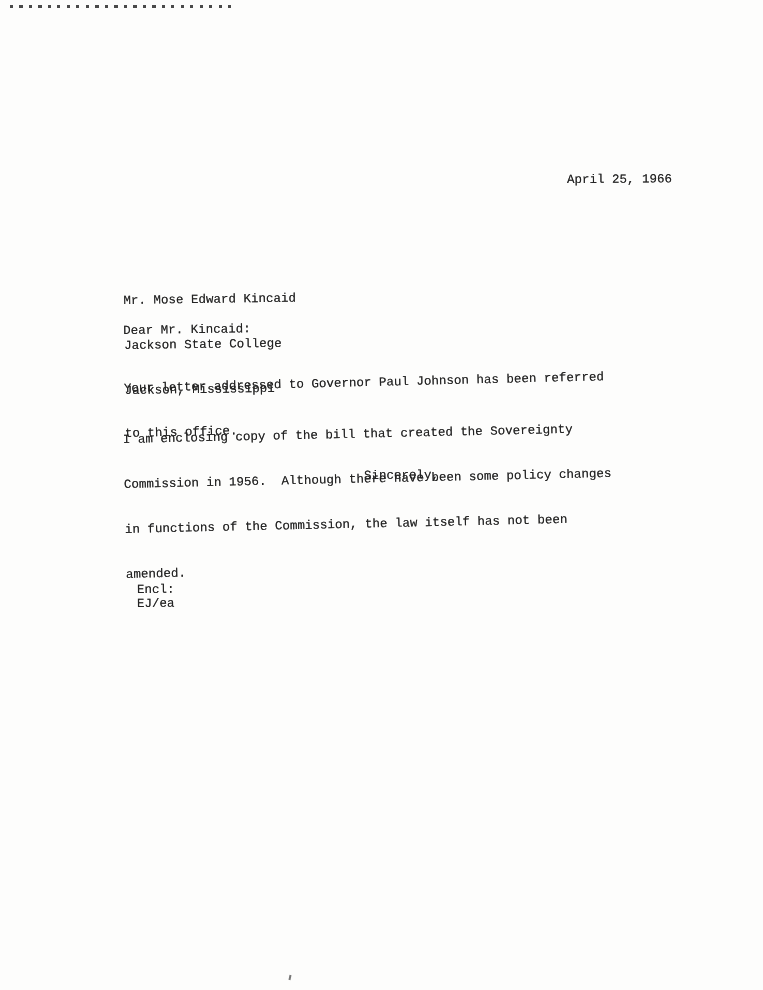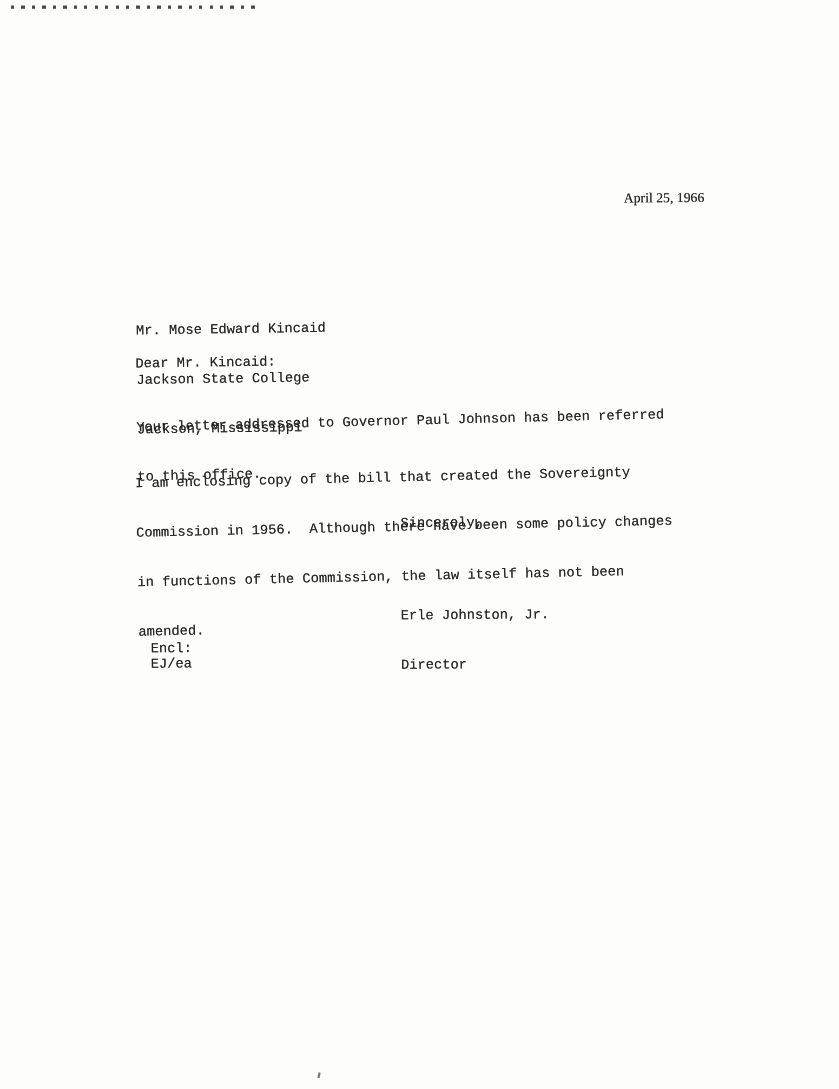--- a/index.html
+++ b/index.html
@@ -39,21 +39,21 @@
   
   .speck {
     position: absolute;
     top: 975px;
     left: 289px;
     width: 2px;
     height: 5px;
     background: #777;
     transform: rotate(12deg);
   }
-  .date       { top: 173px; left: 567px; transform: rotate(-0.3deg); transform-origin: 0 0; font-family: Liberation Serif, serif; }
+  .date       { top: 173px; left: 567px; transform: rotate(-0.3deg); transform-origin: 0 0; }
   .recipient  { top: 264px; left: 123px; transform: rotate(-0.8deg); transform-origin: 0 0; }
   .salutation { top: 324px; left: 123px; transform: rotate(-0.8deg); transform-origin: 0 0; }
   .para1      { top: 352px; left: 123px; transform: rotate(-1.4deg); transform-origin: 0 0; }
   .para2      { top: 403px; left: 122px; transform: rotate(-1.3deg); transform-origin: 0 0; }
   .closing    { top: 469px; left: 364px; transform: rotate(-0.5deg); transform-origin: 0 0; }
   .signature  { top: 523px; left: 364px; transform: rotate(-0.4deg); transform-origin: 0 0; }
   .encl       { top: 583px; left: 137px; transform: rotate(-0.4deg); transform-origin: 0 0; text-align: right; }
   .ref        { top: 597px; left: 137px; transform: rotate(-0.4deg); transform-origin: 0 0; }
 </style>
 </head>
@@ -80,24 +80,20 @@
 
   <div class="t para2">
     <div>I am enclosing copy of the bill that created the Sovereignty</div>
     <div>Commission in 1956.  Although there have been some policy changes</div>
     <div>in functions of the Commission, the law itself has not been</div>
     <div>amended.</div>
   </div>
 
   <div class="t closing">Sincerely,</div>
 
-  <div class="t signature">
-    <div>Erle Johnston, Jr.</div>
-    <div>Director</div>
-  </div>
 
   <div class="t encl">Encl:</div>
 
   <div class="t ref">EJ/ea</div>
 
   <div class="speck"></div>
 
 </div>
 
 </body></html>

